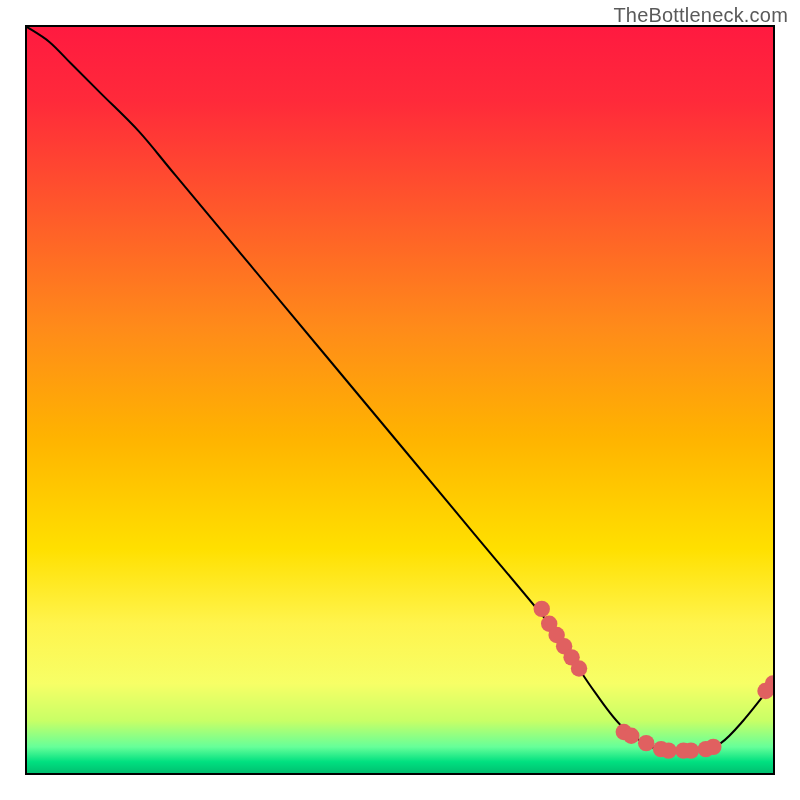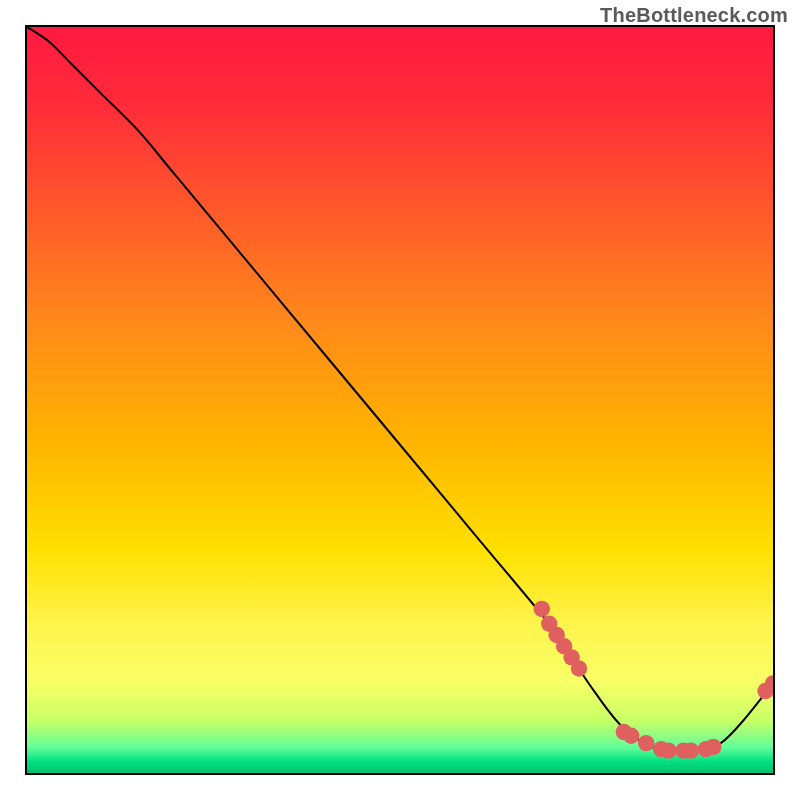--- a/index.html
+++ b/index.html
@@ -14,21 +14,21 @@
   .frame {
     position: relative;
     width: 800px;
     height: 800px;
   }
   .watermark {
     position: absolute;
     top: 4px;
     right: 12px;
     font-size: 20px;
-    font-weight: 700;
+    font-weight: 400;
     color: #5a5a5a;
     letter-spacing: 0.2px;
     z-index: 5;
   }
   .plot-area {
     position: absolute;
     left: 25px;
     top: 25px;
     width: 750px;
     height: 750px;

